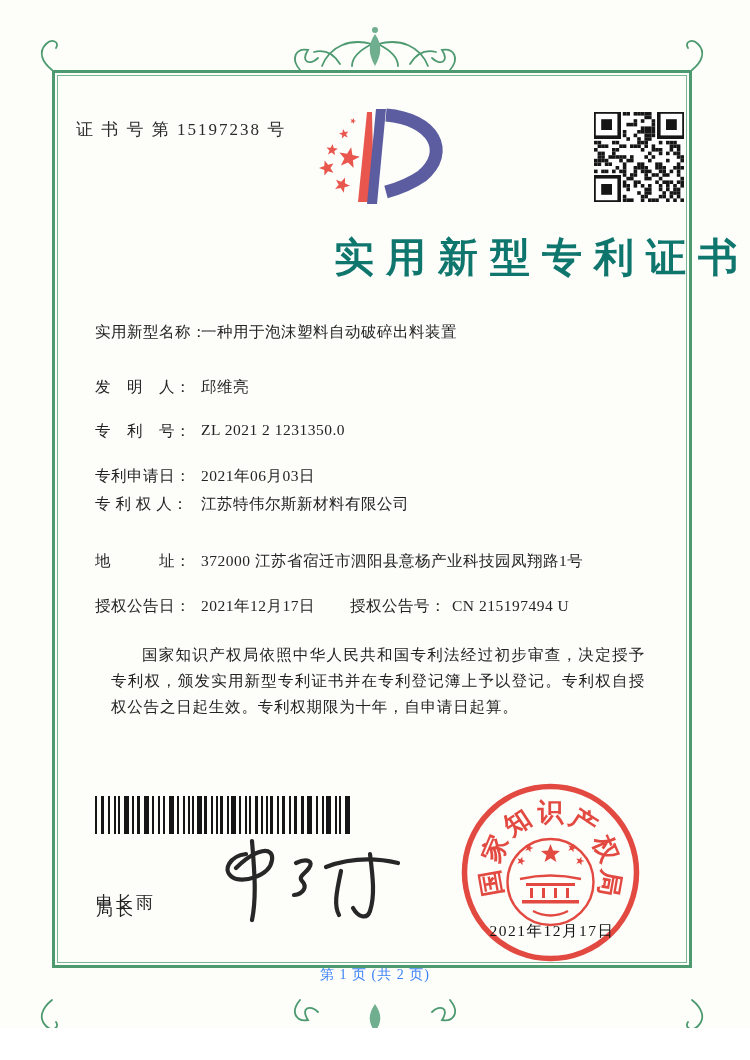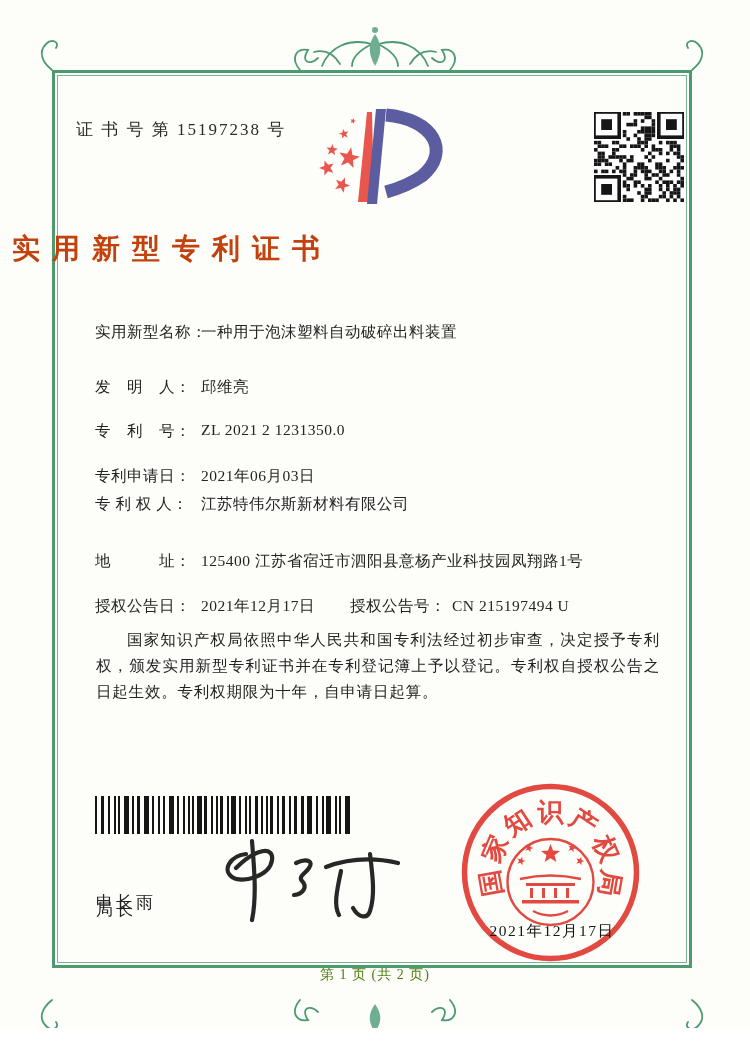--- a/index.html
+++ b/index.html
@@ -20,53 +20,53 @@
     border:1px solid var(--green-light,#79b493);
   }
   .ornaments{position:absolute;left:0;top:0;width:750px;height:1060px;pointer-events:none;}
   .cert-no{
     position:absolute;left:76px;top:118px;
     font-size:17px;letter-spacing:2px;color:#2b2b2b;white-space:pre;
   }
   .logo{position:absolute;left:296px;top:104px;width:180px;height:112px;}
   .qr{position:absolute;left:594px;top:112px;width:90px;height:90px;}
   .title{
-    position:absolute;left:0;right:0;top:230px;text-align:left;
-    font-size:28px;font-weight:bold;letter-spacing:12px;text-indent:12px;color:#c2410c;
+    position:absolute;left:0;right:0;top:230px;text-align:right;
+    font-size:40px;font-weight:bold;letter-spacing:12px;text-indent:12px;color:#0f766e;
   }
   .fields{position:absolute;left:95px;top:322px;right:70px;font-size:15.5px;}
   .frow{position:absolute;left:0;right:0;white-space:nowrap;}
   .frow .lab{display:inline-block;white-space:pre;letter-spacing:.5px;}
   .frow .val{position:absolute;left:106px;white-space:pre;letter-spacing:.5px;}
   .frow:nth-of-type(1){top:0;}
   .frow:nth-of-type(2){top:55px;}
   .frow:nth-of-type(3){top:99px;}
   .frow:nth-of-type(4){top:144px;}
   .frow:nth-of-type(5){top:172px;}
   .frow:nth-of-type(6){top:229px;}
   .frow.grant{top:274px;}
   .pair2{position:absolute;left:255px;}
   .pair2 .val2{margin-left:6px;letter-spacing:.5px;text-align:center;}
   .paras{
     position:absolute;left:95px;top:626px;width:566px;
     font-size:15.5px;line-height:26.2px;text-align:justify;letter-spacing:.8px;
   }
-  .paras p{margin:1px;text-indent:2em;}
+  .paras p{margin:16px;text-indent:2em;}
   .barcode{position:absolute;left:95px;top:796px;width:258px;height:38px;}
   .signer-title{position:absolute;left:96px;top:856px;font-size:17px;letter-spacing:3px;margin-top:42px;}
   .signer-name{position:absolute;left:96px;top:891px;font-size:17px;letter-spacing:3px;}
   .signature{position:absolute;left:200px;top:836px;width:205px;height:88px;}
   .seal{position:absolute;left:458px;top:780px;width:185px;height:185px;opacity:.92;}
   .seal-date{
     position:absolute;left:452px;top:921px;width:200px;text-align:center;
     font-size:15.5px;letter-spacing:1.5px;color:#161616;
   }
   .page-indicator{
     position:absolute;left:0;right:0;top:966px;text-align:center;
-    font-size:14px;letter-spacing:1px;color:#4d7c0f;
+    font-size:14px;letter-spacing:1px;color:#3b82f6;
   }
   .back-note{
     position:absolute;left:0;right:0;top:1016px;text-align:center;
     font-size:15px;letter-spacing:2px;color:#3a3a3a;margin-top:44px;
   }
 </style>
 </head>
 <body>
 
 <div class="page">
@@ -338,21 +338,21 @@
     <div class="frow">
       <span class="lab">专利申请日：</span>
       <span class="val">2021年06月03日</span>
     </div>
     <div class="frow">
       <span class="lab">专 利 权 人：</span>
       <span class="val">江苏特伟尔斯新材料有限公司</span>
     </div>
     <div class="frow">
       <span class="lab">地　　　址：</span>
-      <span class="val">125400 江苏省宿迁市泗阳县意杨产业科技园凤翔路1号</span>
+      <span class="val">372000 江苏省宿迁市泗阳县意杨产业科技园凤翔路1号</span>
     </div>
     <div class="frow grant">
       <span class="lab">授权公告日：</span>
       <span class="val">2021年12月17日</span>
       <span class="pair2">
         <span class="lab">授权公告号：</span><span class="val2">CN 215197494 U</span>
       </span>
     </div>
   </div>
 

